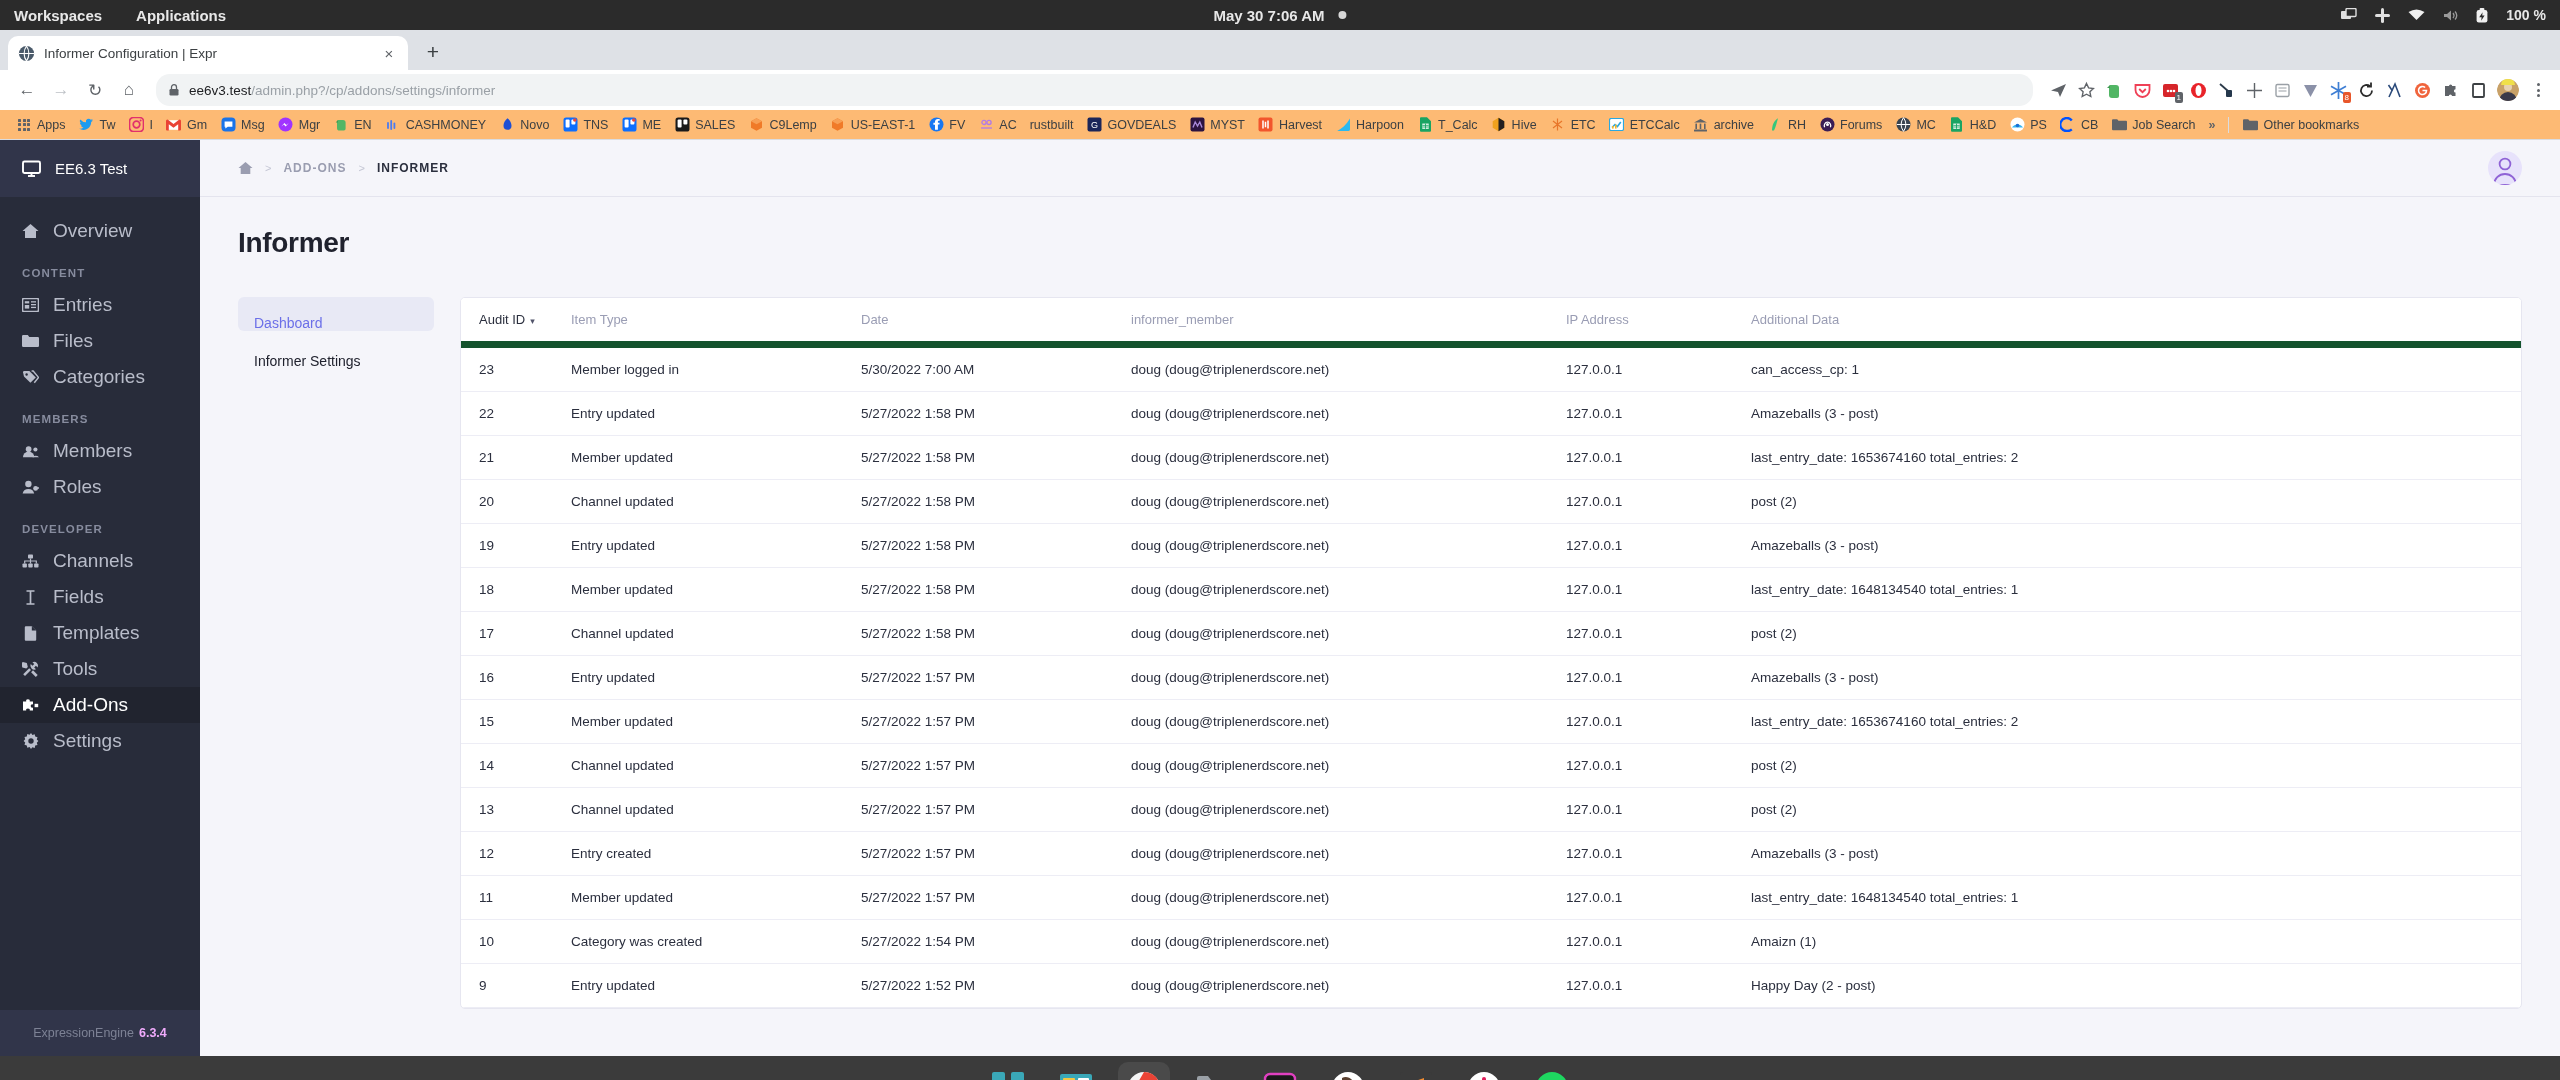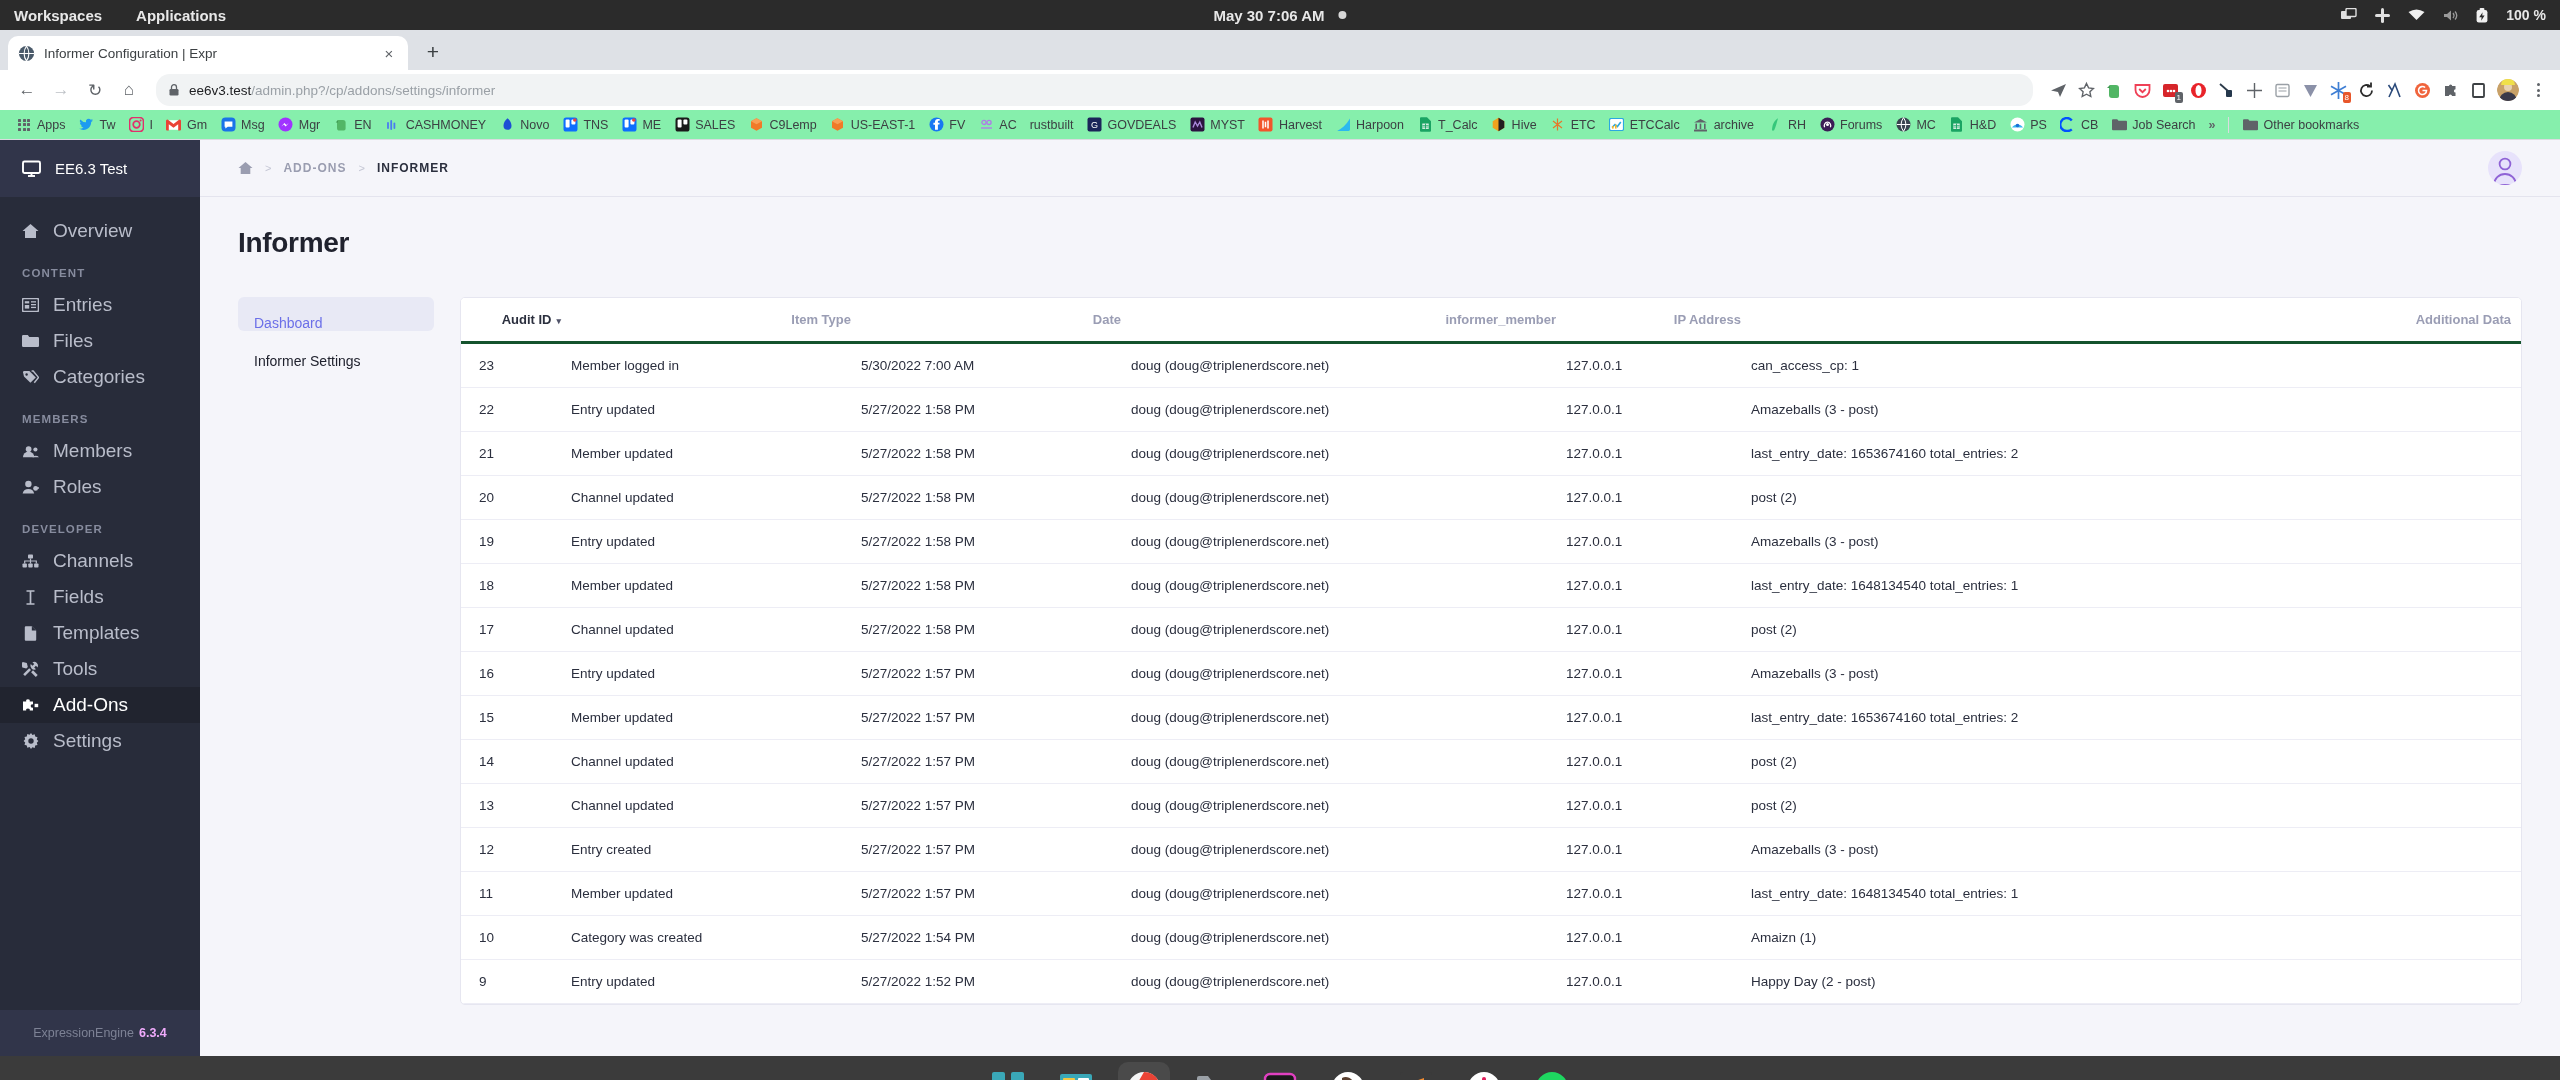--- a/index.html
+++ b/index.html
@@ -68,21 +68,21 @@
   .ext .badge {
     position: absolute; right: -3px; bottom: -3px; font-size: 8px; line-height: 9px;
     padding: 1px 2px; border-radius: 2px; color: #fff; font-family: "Liberation Sans", sans-serif;
   }
   #avatar-btn { width: 22px; height: 22px; border-radius: 50%; overflow: hidden; cursor: pointer; }
   #kebab { width: 20px; display:flex; flex-direction:column; align-items:center; gap:2.5px; cursor:pointer; }
   #kebab i { width: 3px; height: 3px; border-radius: 50%; background: #5f6368; display:block;}
 
   
   #bookmarks {
-    height: 30px; background: #86efac; display: flex; align-items: center;
+    height: 30px; background: #fdba74; display: flex; align-items: center;
     padding: 0 10px; gap: 1px; font-size: 12.5px; color: #3c4043;
     border-bottom: 1px solid #dadce0; white-space: nowrap; overflow: hidden;
   }
   .bm { display: flex; align-items: center; gap: 5px; padding: 3px 6px; border-radius: 4px; cursor: pointer; }
   .bm .bmicon { width: 16px; height: 16px; flex: 0 0 16px; display:flex; align-items:center; justify-content:center;}
   .bm-sep { width: 1px; height: 16px; background: #dadce0; margin: 0 6px; }
   .grid-icon { display: grid; grid-template-columns: repeat(3,3px); grid-template-rows: repeat(3,3px); gap: 1.5px; }
   .grid-icon i { width: 3px; height: 3px; background: #5f6368; border-radius: .5px; }
 
   
@@ -148,22 +148,22 @@
     font-size: 14px; color: #20222e; border-radius: 6px; cursor: pointer; margin-bottom: 4px;
   }
   .subnav-item.active { background: #e8e9f5; color: #6b6fe8; }
 
   #tablecard {
     flex: 1; min-width: 0; background: #fff; border: 1px solid #e6e6f0;
     border-radius: 5px; overflow: hidden;
   }
   table { width: 100%; border-collapse: collapse; table-layout: fixed; }
   th {
-    text-align: right; font-size: 13px; color: #9a9db4; font-weight: bold;
-    padding: 14px 10px 14px 0; border-bottom: 3px solid #14532d; background:#fff;
+    text-align: left; font-size: 13px; color: #9a9db4; font-weight: normal;
+    padding: 14px 10px 14px 0; border-bottom: 7px solid #14532d; background:#fff;
   }
   th:first-child, td:first-child { padding-left: 18px; }
   th .sortcaret { font-size: 9px; margin-left: 5px; color: #51546a; }
   th.sorted { color: #2b2f3e; }
   td {
     font-size: 13.5px; color: #2b2f3e; padding: 14px 10px 14px 0;
     border-bottom: 1px solid #ededf5; white-space: nowrap; overflow: hidden;
     text-overflow: ellipsis;
   }
   .c-id     { width: 110px; }

